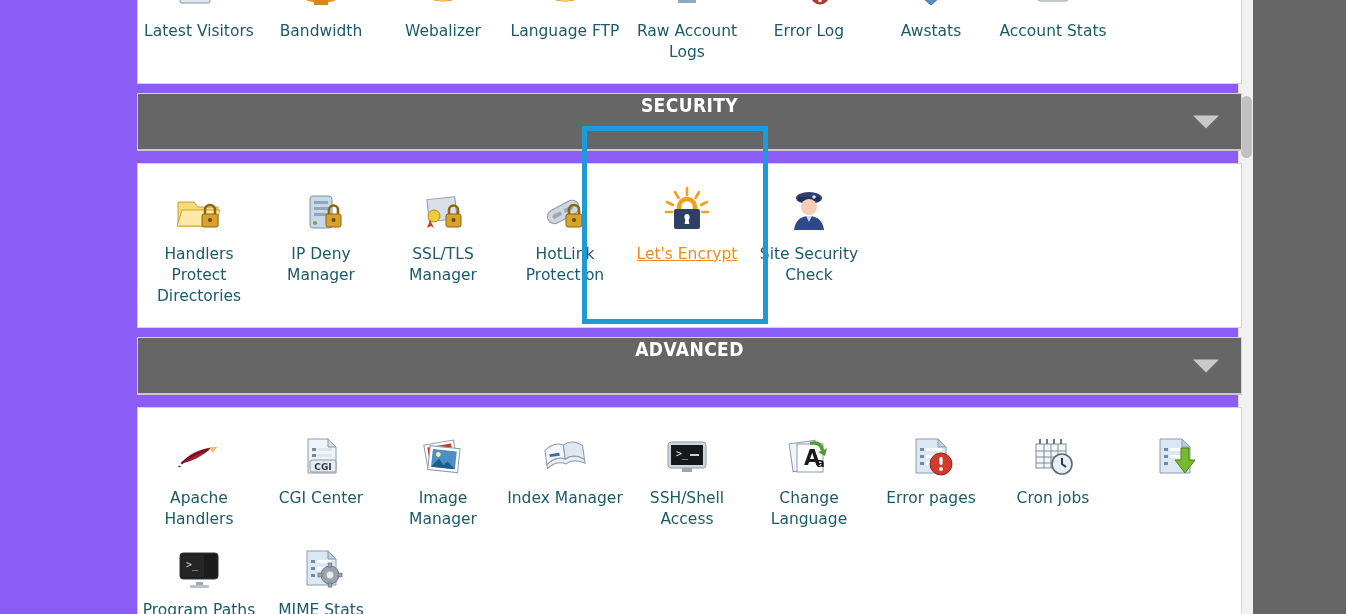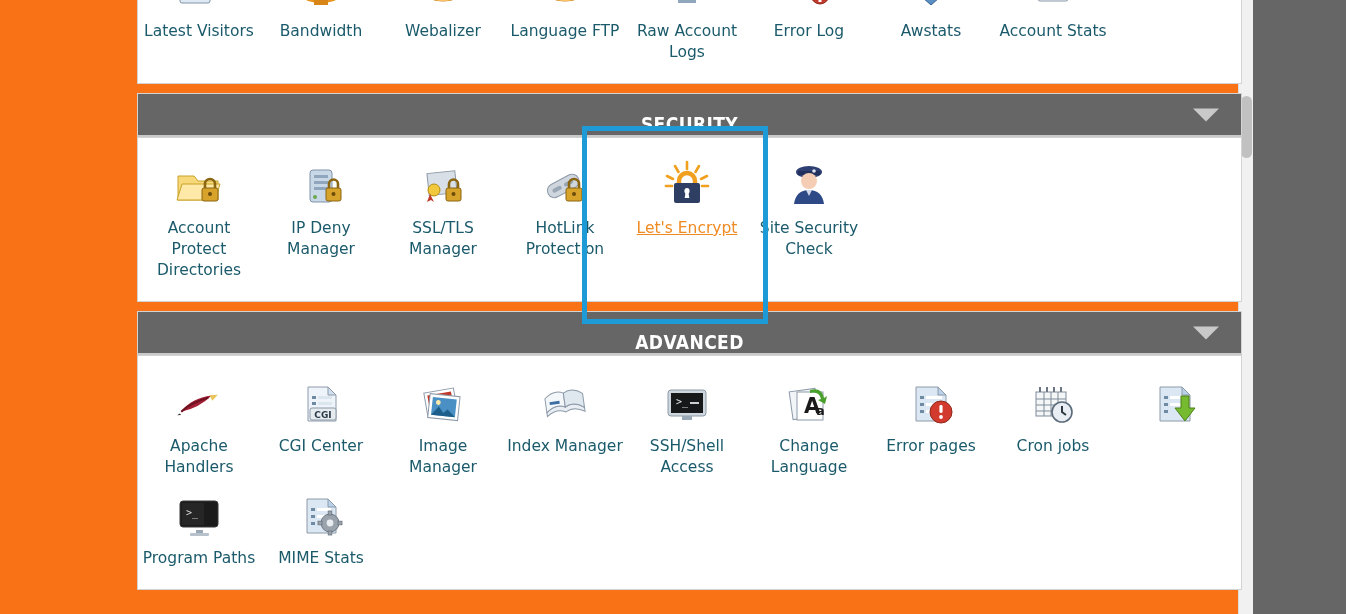--- a/index.html
+++ b/index.html
@@ -2,21 +2,21 @@
 <html><head>
 <meta charset="utf-8">
 <style>
   * { box-sizing: border-box; margin: 0; padding: 0; }
   html, body {
     width: 1346px; height: 614px;
     background: #ffffff;
     font-family: "DejaVu Sans", "Liberation Sans", sans-serif;
     overflow: hidden;
   }
-  #page { position: relative; width: 1346px; height: 614px; background: #f97316; }
+  #page { position: relative; width: 1346px; height: 614px; background: #8b5cf6; }
 
   
   .right-gutter {
     position: absolute; top: 0; right: 0; width: 93px; height: 614px;
     background: #666666;
   }
   
   .scrollbar {
     position: absolute; top: 0; right: 93px; width: 15px; height: 614px;
     background: #f1f1f1; border-left: 1px solid #dcdcdc;
@@ -41,25 +41,25 @@
     display: flex;
     flex-wrap: wrap;
     align-items: flex-start;
   }
 
   .group-header {
     position: relative;
     background: #666666;
     border: 1px solid #d3d3d3;
     border-bottom: 2px solid #c9c9c9;
-    height: 44px;
+    height: 58px;
     display: flex;
-    align-items: flex-end;
+    align-items: flex-start;
     justify-content: center;
-    margin-bottom: 0;
+    margin-bottom: 12px;
   }
   .group-header .title {
     color: #ffffff;
     font-size: 19px;
     font-weight: bold;
     letter-spacing: 0.4px;
     font-family: "DejaVu Sans Condensed", "Liberation Sans Narrow", "Liberation Sans", sans-serif;
   }
   .chev {
     position: absolute; right: 22px; top: 50%;
@@ -235,21 +235,21 @@
                   <path d="M6 16 h16 l4 5 h20 v19 h-40 z" fill="#f7d97b" stroke="#c9a227"></path>
                   <path d="M10 24 h38 l-5 16 h-38 z" fill="#ffe9a8" stroke="#c9a227"></path>
                   <g>
                     <rect x="30" y="28" width="16" height="13" rx="2" fill="#d8a32a" stroke="#8a6512"></rect>
                     <path d="M33 28 v-4 a5 5 0 0 1 10 0 v4" fill="none" stroke="#8a6512" stroke-width="2.6"></path>
                     <circle cx="38" cy="34" r="2" fill="#6b4c0a"></circle>
                   </g>
                 </g>
               </svg>
             </span>
-            <span class="label">Account Protect Directories</span>
+            <span class="label">Handlers Protect Directories</span>
           </a>
           <a class="item" href="#">
             <span class="glyph">
               <svg width="54" height="50" viewBox="0 0 54 50">
                 <g>
                   <rect x="16" y="10" width="22" height="32" rx="3" fill="#c9d8e6" stroke="#7f93a8"></rect>
                   <rect x="20" y="15" width="14" height="3" fill="#8fa6bd"></rect>
                   <rect x="20" y="21" width="14" height="3" fill="#8fa6bd"></rect>
                   <rect x="20" y="27" width="14" height="3" fill="#8fa6bd"></rect>
                   <circle cx="21" cy="37" r="2" fill="#6aa84f"></circle>

